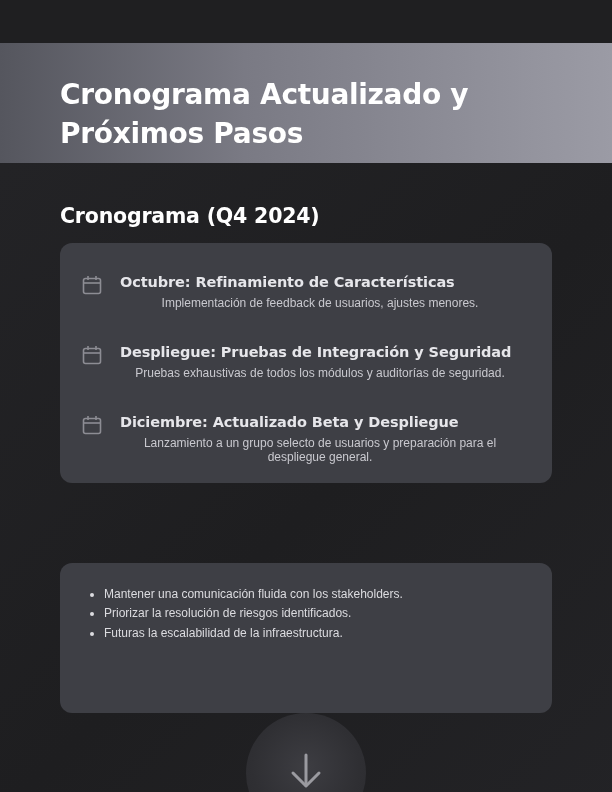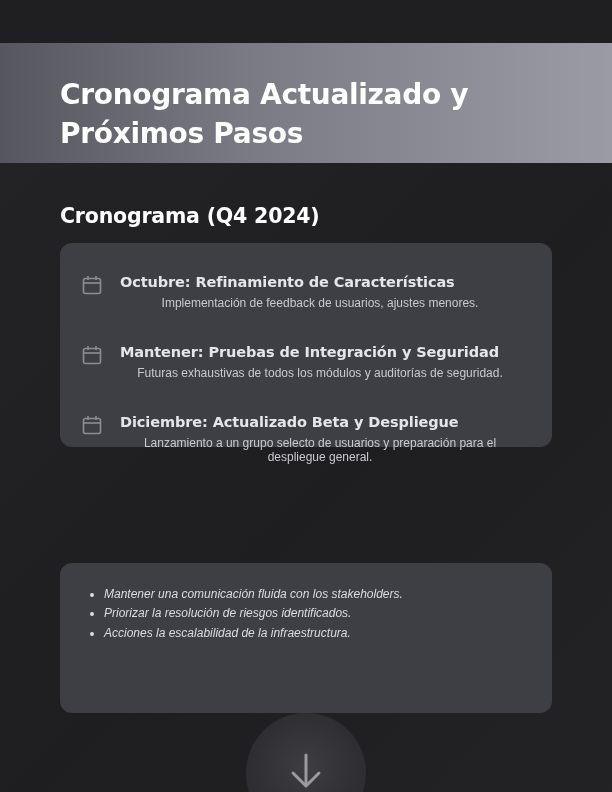--- a/index.html
+++ b/index.html
@@ -70,63 +70,63 @@
 <body>
 
 <div class="page">
 
   <div class="header">
     <h1>Cronograma Actualizado y Próximos Pasos</h1>
   </div>
 
   <h2 class="section-title" style="top:160px;">Cronograma (Q4 2024)</h2>
 
-  <div class="card" style="top:200px; height:204px;">
+  <div class="card" style="top:200px; height:240px;">
 
     <div class="timeline-item" style="top:29px;">
       <svg class="cal" viewBox="0 0 20 20" fill="none" stroke="#8d8d94" stroke-width="1.6">
         <rect x="1.5" y="3.5" width="17" height="15" rx="2"></rect>
         <line x1="1.5" y1="8" x2="18.5" y2="8"></line>
         <line x1="6" y1="1" x2="6" y2="5"></line>
         <line x1="14" y1="1" x2="14" y2="5"></line>
       </svg>
       <div class="t">Octubre: Refinamiento de Características</div>
       <div class="d">Implementación de feedback de usuarios, ajustes menores.</div>
     </div>
 
     <div class="timeline-item" style="top:99px;">
       <svg class="cal" viewBox="0 0 20 20" fill="none" stroke="#8d8d94" stroke-width="1.6">
         <rect x="1.5" y="3.5" width="17" height="15" rx="2"></rect>
         <line x1="1.5" y1="8" x2="18.5" y2="8"></line>
         <line x1="6" y1="1" x2="6" y2="5"></line>
         <line x1="14" y1="1" x2="14" y2="5"></line>
       </svg>
-      <div class="t">Mantener: Pruebas de Integración y Seguridad</div>
-      <div class="d">Futuras exhaustivas de todos los módulos y auditorías de seguridad.</div>
+      <div class="t">Despliegue: Pruebas de Integración y Seguridad</div>
+      <div class="d">Pruebas exhaustivas de todos los módulos y auditorías de seguridad.</div>
     </div>
 
     <div class="timeline-item" style="top:169px;">
       <svg class="cal" viewBox="0 0 20 20" fill="none" stroke="#8d8d94" stroke-width="1.6">
         <rect x="1.5" y="3.5" width="17" height="15" rx="2"></rect>
         <line x1="1.5" y1="8" x2="18.5" y2="8"></line>
         <line x1="6" y1="1" x2="6" y2="5"></line>
         <line x1="14" y1="1" x2="14" y2="5"></line>
       </svg>
       <div class="t">Diciembre: Actualizado Beta y Despliegue</div>
       <div class="d">Lanzamiento a un grupo selecto de usuarios y preparación para el despliegue general.</div>
     </div>
 
   </div>
 
 
-  <div class="card" style="top:520px; height:150px;font-style:italic;">
+  <div class="card" style="top:520px; height:150px;">
     <ul class="recs">
       <li>Mantener una comunicación fluida con los stakeholders.</li>
       <li>Priorizar la resolución de riesgos identificados.</li>
-      <li>Acciones la escalabilidad de la infraestructura.</li>
+      <li>Futuras la escalabilidad de la infraestructura.</li>
     </ul>
   </div>
 
   <div class="nav-circle">
     <svg class="arrow" viewBox="0 0 32 40" fill="none" stroke="#9a9aa0" stroke-width="3" stroke-linecap="round" stroke-linejoin="round">
       <line x1="16" y1="4" x2="16" y2="34"></line>
       <polyline points="3,22 16,35 29,22"></polyline>
     </svg>
     <div class="pg">Página 4 de 4</div>
   </div>

